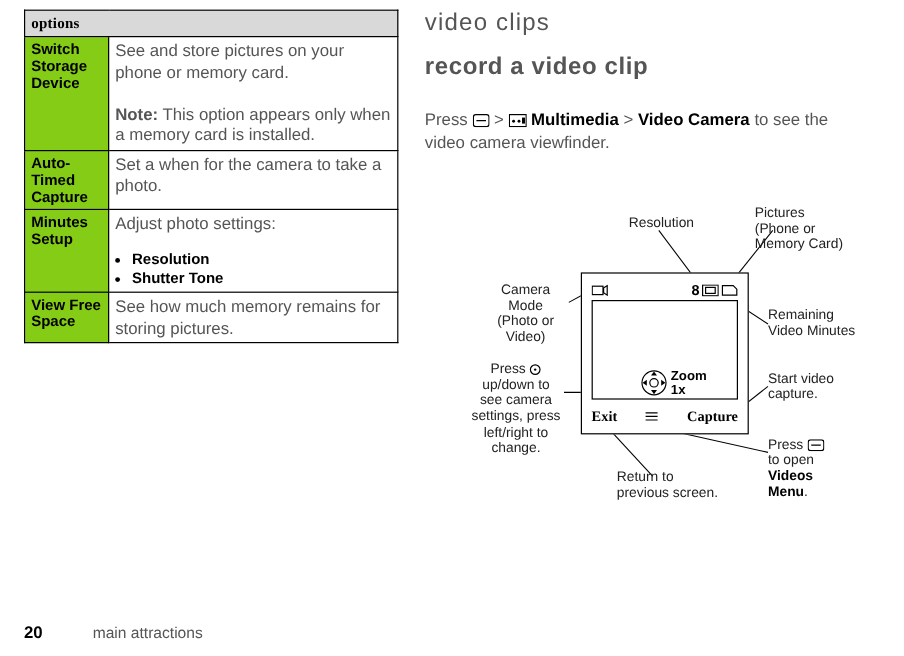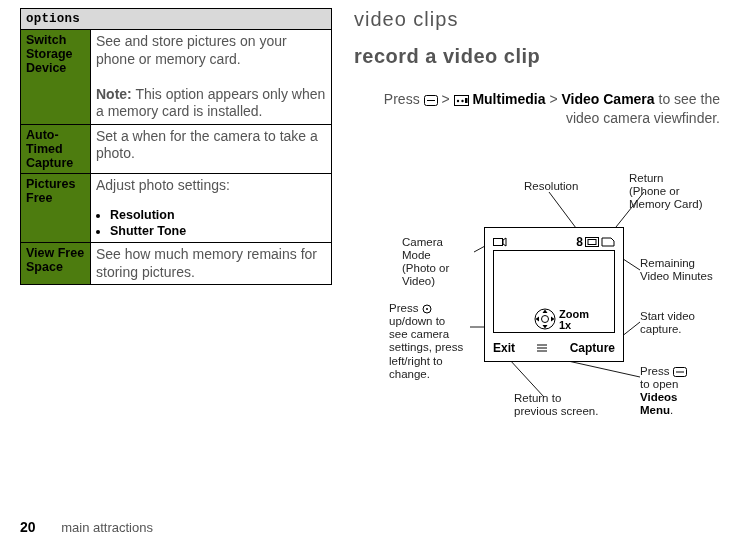--- a/index.html
+++ b/index.html
@@ -14,52 +14,52 @@
     position: relative;
     background: #fff;
   }
   .page { display: flex; padding: 8px 10px 8px 20px; }
   .col { display: flex; flex-direction: column; }
   .left { width: 330px; padding-right: 18px; }
   .right { width: 370px; padding-left: 4px; }
 
   table.opts { border-collapse: collapse; width: 100%; }
   table.opts th, table.opts td { border: 1px solid #000; vertical-align: top; padding: 3px 5px; }
-  table.opts th { text-align: left; background: #d9d9d9; font-weight: bold; font-size: 12.5px; font-family: Liberation Mono, monospace; letter-spacing: 0.2px; }
-  .opt-name { width: 70px; font-weight: bold; background: #4d7c0f; font-family: "Arial Narrow", Arial, sans-serif; font-size: 12.5px; }
+  table.opts th { text-align: left; background: #d9d9d9; font-weight: bold; font-size: 12.5px; font-family: Liberation Serif, serif; letter-spacing: 0.2px; }
+  .opt-name { width: 70px; font-weight: bold; background: #84cc16; font-family: "Arial Narrow", Arial, sans-serif; font-size: 12.5px; }
   .opt-desc { font-size: 14px; line-height: 1.25; color: #555; }
   .note-label { font-weight: bold; color: #555; }
   .bullets { margin: 2px 0 0 0; padding-left: 14px; }
   .bullets li { font-family: "Arial Narrow", Arial, sans-serif; font-weight: bold; color: #000; font-size: 12.5px; }
   .sub-intro { margin-bottom: 14px; }
 
   h1.sect { font-size: 20px; letter-spacing: 1px; font-weight: 300; margin: 0 0 14px 0; color: #555; font-family: Arial, sans-serif; }
   h2.sub { font-size: 20px; letter-spacing: 0.5px; font-weight: 700; margin: 0 0 8px 0; color: #555; }
-  .para { font-size: 14px; line-height: 1.35; color: #555; text-align: right; }
+  .para { font-size: 14px; line-height: 1.35; color: #555; }
   .ui-bold { font-family: "Arial Narrow", Arial, sans-serif; font-weight: bold; color: #000; }
 
   .footer { position: absolute; bottom: 12px; left: 20px; font-size: 13px; color: #555; }
-  .footer .pg { font-weight: bold; color: #000; margin-right: 22px; font-size: 14px; }
+  .footer .pg { font-weight: bold; color: #000; margin-right: 38px; font-size: 14px; }
 
   
   .diagram { position: relative; width: 360px; height: 310px; margin-top: 10px; color:#000; }
   .screen { position: absolute; left: 130px; top: 75px; width: 140px; height: 135px; border: 1.5px solid #000; background: #fff; }
   .viewfinder { position:absolute; left:8px; top:22px; right:8px; bottom:28px; border:1px solid #000; }
   .statusbar { position:absolute; left:8px; top:8px; right:8px; height:12px; display:flex; align-items:center; justify-content:space-between; }
   .sb-icon { width:14px; height:10px; }
   .sb-right { display:flex; align-items:center; gap:2px; }
   .eight { font-family:"Arial Narrow",Arial,sans-serif; font-weight:bold; font-size:12px; }
   .zoom-block { position:absolute; left:48px; bottom:30px; display:flex; align-items:flex-end; gap:2px; }
   .nav { width:24px; height:24px; }
   .ztxt { font-family:"Arial Narrow",Arial,sans-serif; font-weight:bold; font-size:11px; line-height:1; }
-  .softkeys { position:absolute; left:8px; right:8px; bottom:6px; display:flex; align-items:center; justify-content:space-between; font-family:Liberation Sans, sans-serif; font-weight:bold; font-size:12px; }
+  .softkeys { position:absolute; left:8px; right:8px; bottom:6px; display:flex; align-items:center; justify-content:space-between; font-family:Liberation Serif, serif; font-weight:bold; font-size:12px; }
   .menu-bars { width:12px; height:8px; }
 
   .callout { position: absolute; font-size: 11.5px; line-height: 1.15; color:#222; }
-  .cl-left { text-align: left; }
+  .cl-left { text-align: center; }
   svg.lines { position:absolute; left:0; top:0; width:100%; height:100%; pointer-events:none; }
 
   .icn-inline { display:inline-block; vertical-align:-2px; }
 </style>
 </head>
 <body>
 
 <div class="page">
 
   <div class="col left">
@@ -74,21 +74,21 @@
           <span>See and store pictures on your phone or memory card.</span><br><br>
           <span class="note-label">Note:</span>
           <span>This option appears only when a memory card is installed.</span>
         </td>
       </tr>
       <tr>
         <td class="opt-name">Auto-Timed Capture</td>
         <td class="opt-desc">Set a when for the camera to take a photo.</td>
       </tr>
       <tr>
-        <td class="opt-name">Pictures Free</td>
+        <td class="opt-name">Minutes Setup</td>
         <td class="opt-desc">
           <div class="sub-intro">Adjust photo settings:</div>
           <ul class="bullets">
             <li>Resolution</li>
             <li>Shutter Tone</li>
           </ul>
         </td>
       </tr>
       <tr>
         <td class="opt-name">View Free Space</td>
@@ -165,21 +165,21 @@
               <line x1="1" y1="1" x2="11" y2="1" stroke="#000"></line>
               <line x1="1" y1="4" x2="11" y2="4" stroke="#000"></line>
               <line x1="1" y1="7" x2="11" y2="7" stroke="#000"></line>
             </svg>
           <span>Capture</span>
         </div>
       </div>
 
       <div class="callout" style="left:170px; top:28px;">Resolution</div>
       <div class="callout" style="left:275px; top:20px;">
-        <span>Return</span><br>
+        <span>Pictures</span><br>
         <span>(Phone or</span><br>
         <span>Memory Card)</span>
       </div>
       <div class="callout cl-left" style="left:48px; top:84px; width:72px;">
         <span>Camera Mode</span><br>
         <span>(Photo or</span><br>
         <span>Video)</span>
       </div>
       <div class="callout" style="left:286px; top:105px;">
         <span>Remaining</span><br>

